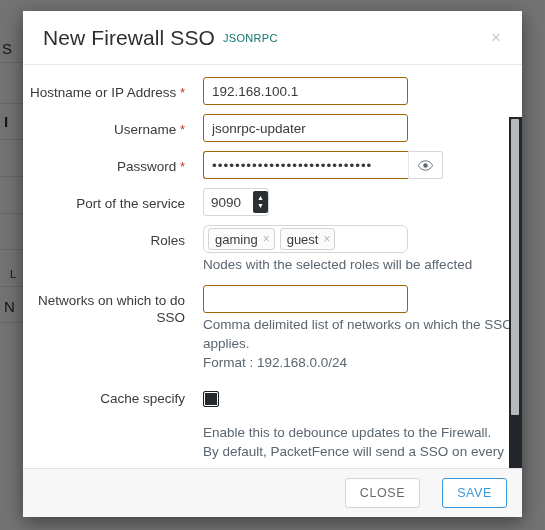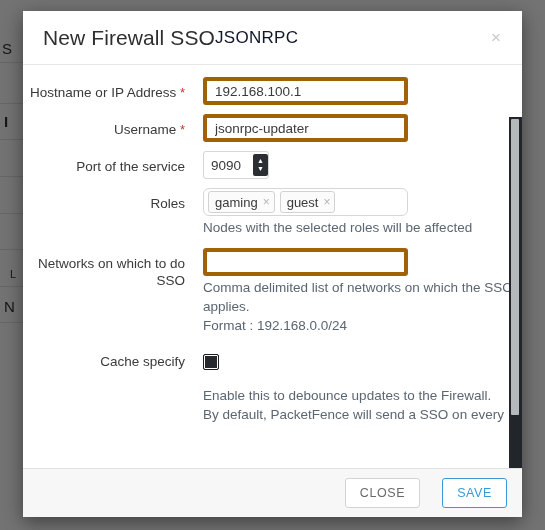--- a/index.html
+++ b/index.html
@@ -72,22 +72,23 @@
     padding: 0 20px;
     box-sizing: border-box;
   }
   .modal-title {
     font-size: 21px;
     color: #2f2f2f;
     font-weight: normal;
     letter-spacing: 0.1px;
   }
   .modal-subtitle {
-    font-size: 17px;
-    color: #0f172a;
+    font-size: 11px;
+    color: #0f766e;
+    margin-left: 8px;
     letter-spacing: 0.3px;
   }
   .close-icon {
     position: absolute;
     right: 16px;
     top: 50%;
     transform: translateY(-50%);
     width: 20px;
     height: 20px;
     line-height: 20px;
@@ -134,21 +135,21 @@
   }
   .form-control-col {
     flex: 1 1 auto;
     padding-left: 18px;
     min-width: 0;
   }
 
   .txt-input {
     width: 205px;
     height: 28px;
-    border: 4px solid #a16207;
+    border: 1px solid #a16207;
     border-radius: 3px;
     background: #fff;
     font-size: 13.5px;
     color: #3a3a3a;
     padding: 0 8px;
     box-sizing: border-box;
     font-family: "Liberation Sans", sans-serif;
     outline: none;
   }
 
@@ -374,20 +375,37 @@
         <div class="form-row">
           <div class="form-label">
             <span>Username</span>
             <span class="req">*</span>
           </div>
           <div class="form-control-col">
             <input class="txt-input" type="text" value="jsonrpc-updater" style="">
           </div>
         </div>
 
+        <div class="form-row">
+          <div class="form-label">
+            <span>Password</span>
+            <span class="req">*</span>
+          </div>
+          <div class="form-control-col">
+            <div class="input-group">
+              <input class="txt-input" type="text" value="••••••••••••••••••••••••••••" style="">
+              <button class="eye-addon">
+                <svg width="15" height="11" viewBox="0 0 15 11" aria-hidden="true">
+                  <path d="M7.5 0.8C4 0.8 1.3 3.2 0.4 5.5c0.9 2.3 3.6 4.7 7.1 4.7s6.2-2.4 7.1-4.7C13.7 3.2 11 0.8 7.5 0.8z" fill="none" stroke="#5b6670" stroke-width="0.9"></path>
+                  <circle cx="7.5" cy="5.5" r="2.2" fill="#5b6670"></circle>
+                </svg>
+              </button>
+            </div>
+          </div>
+        </div>
 
         <div class="form-row">
           <div class="form-label">
             <span>Port of the service</span>
           </div>
           <div class="form-control-col">
             <div class="num-group">
               <input type="text" value="9090" style="">
               <span class="spinner">
                 <span class="arw">▲</span>

